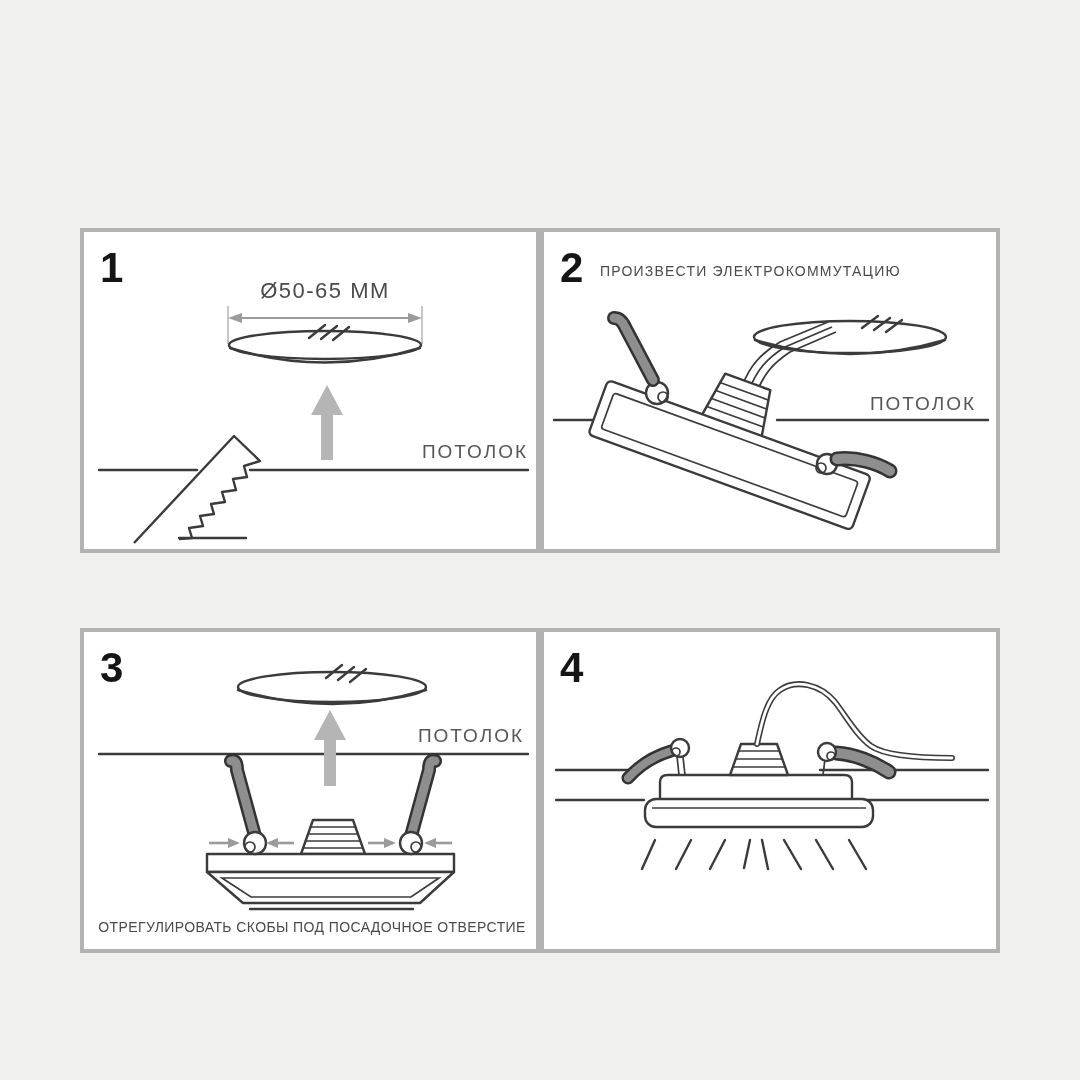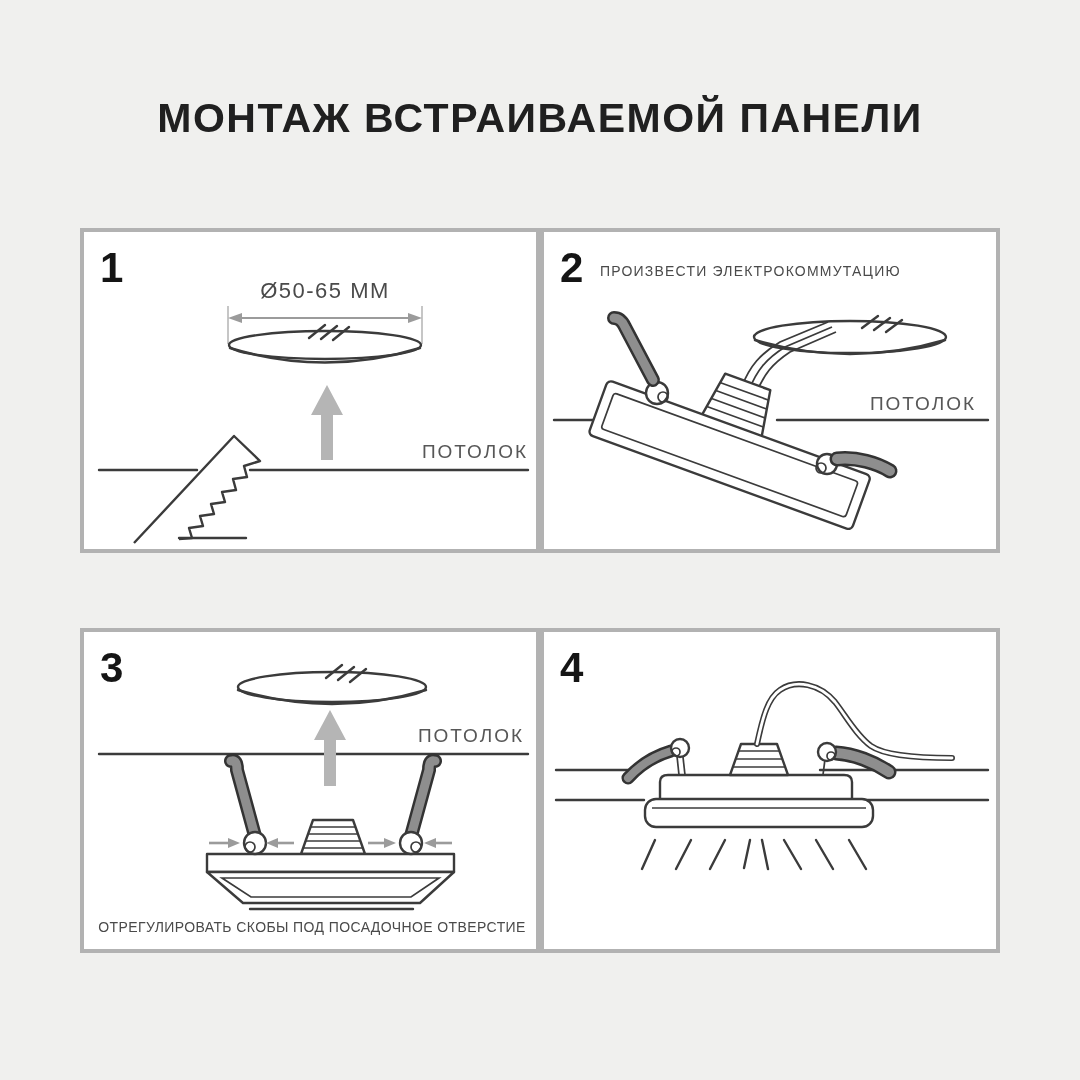--- a/index.html
+++ b/index.html
@@ -38,21 +38,20 @@
   text.num  { font-weight:700; font-size:42px; fill:#151515; }
   text.dim  { font-size:22px; fill:#4a4a4a; letter-spacing:1.5px; }
   text.ceil { font-size:19px; fill:#575757; letter-spacing:2px; }
   text.cap  { font-size:14px; fill:#4a4a4a; letter-spacing:1.2px; }
   text.cap3 { font-size:14px; fill:#4a4a4a; letter-spacing:0.4px; }
 </style>
 </head>
 <body>
 
 <div class="page">
-  <h1 class="title">МОНТАЖ ВСТРАИВАЕМОЙ ПАНЕЛИ</h1>
 
   <div class="grid">
 
     <section class="panel">
       <svg width="452" height="317" viewBox="4 4 452 317">
         <text class="num" x="20" y="54">1</text>
 
         <text class="dim" x="245" y="70" text-anchor="middle">Ø50-65 ММ</text>
         <g>
           <line class="ext" x1="148" y1="78" x2="148" y2="116"></line>

